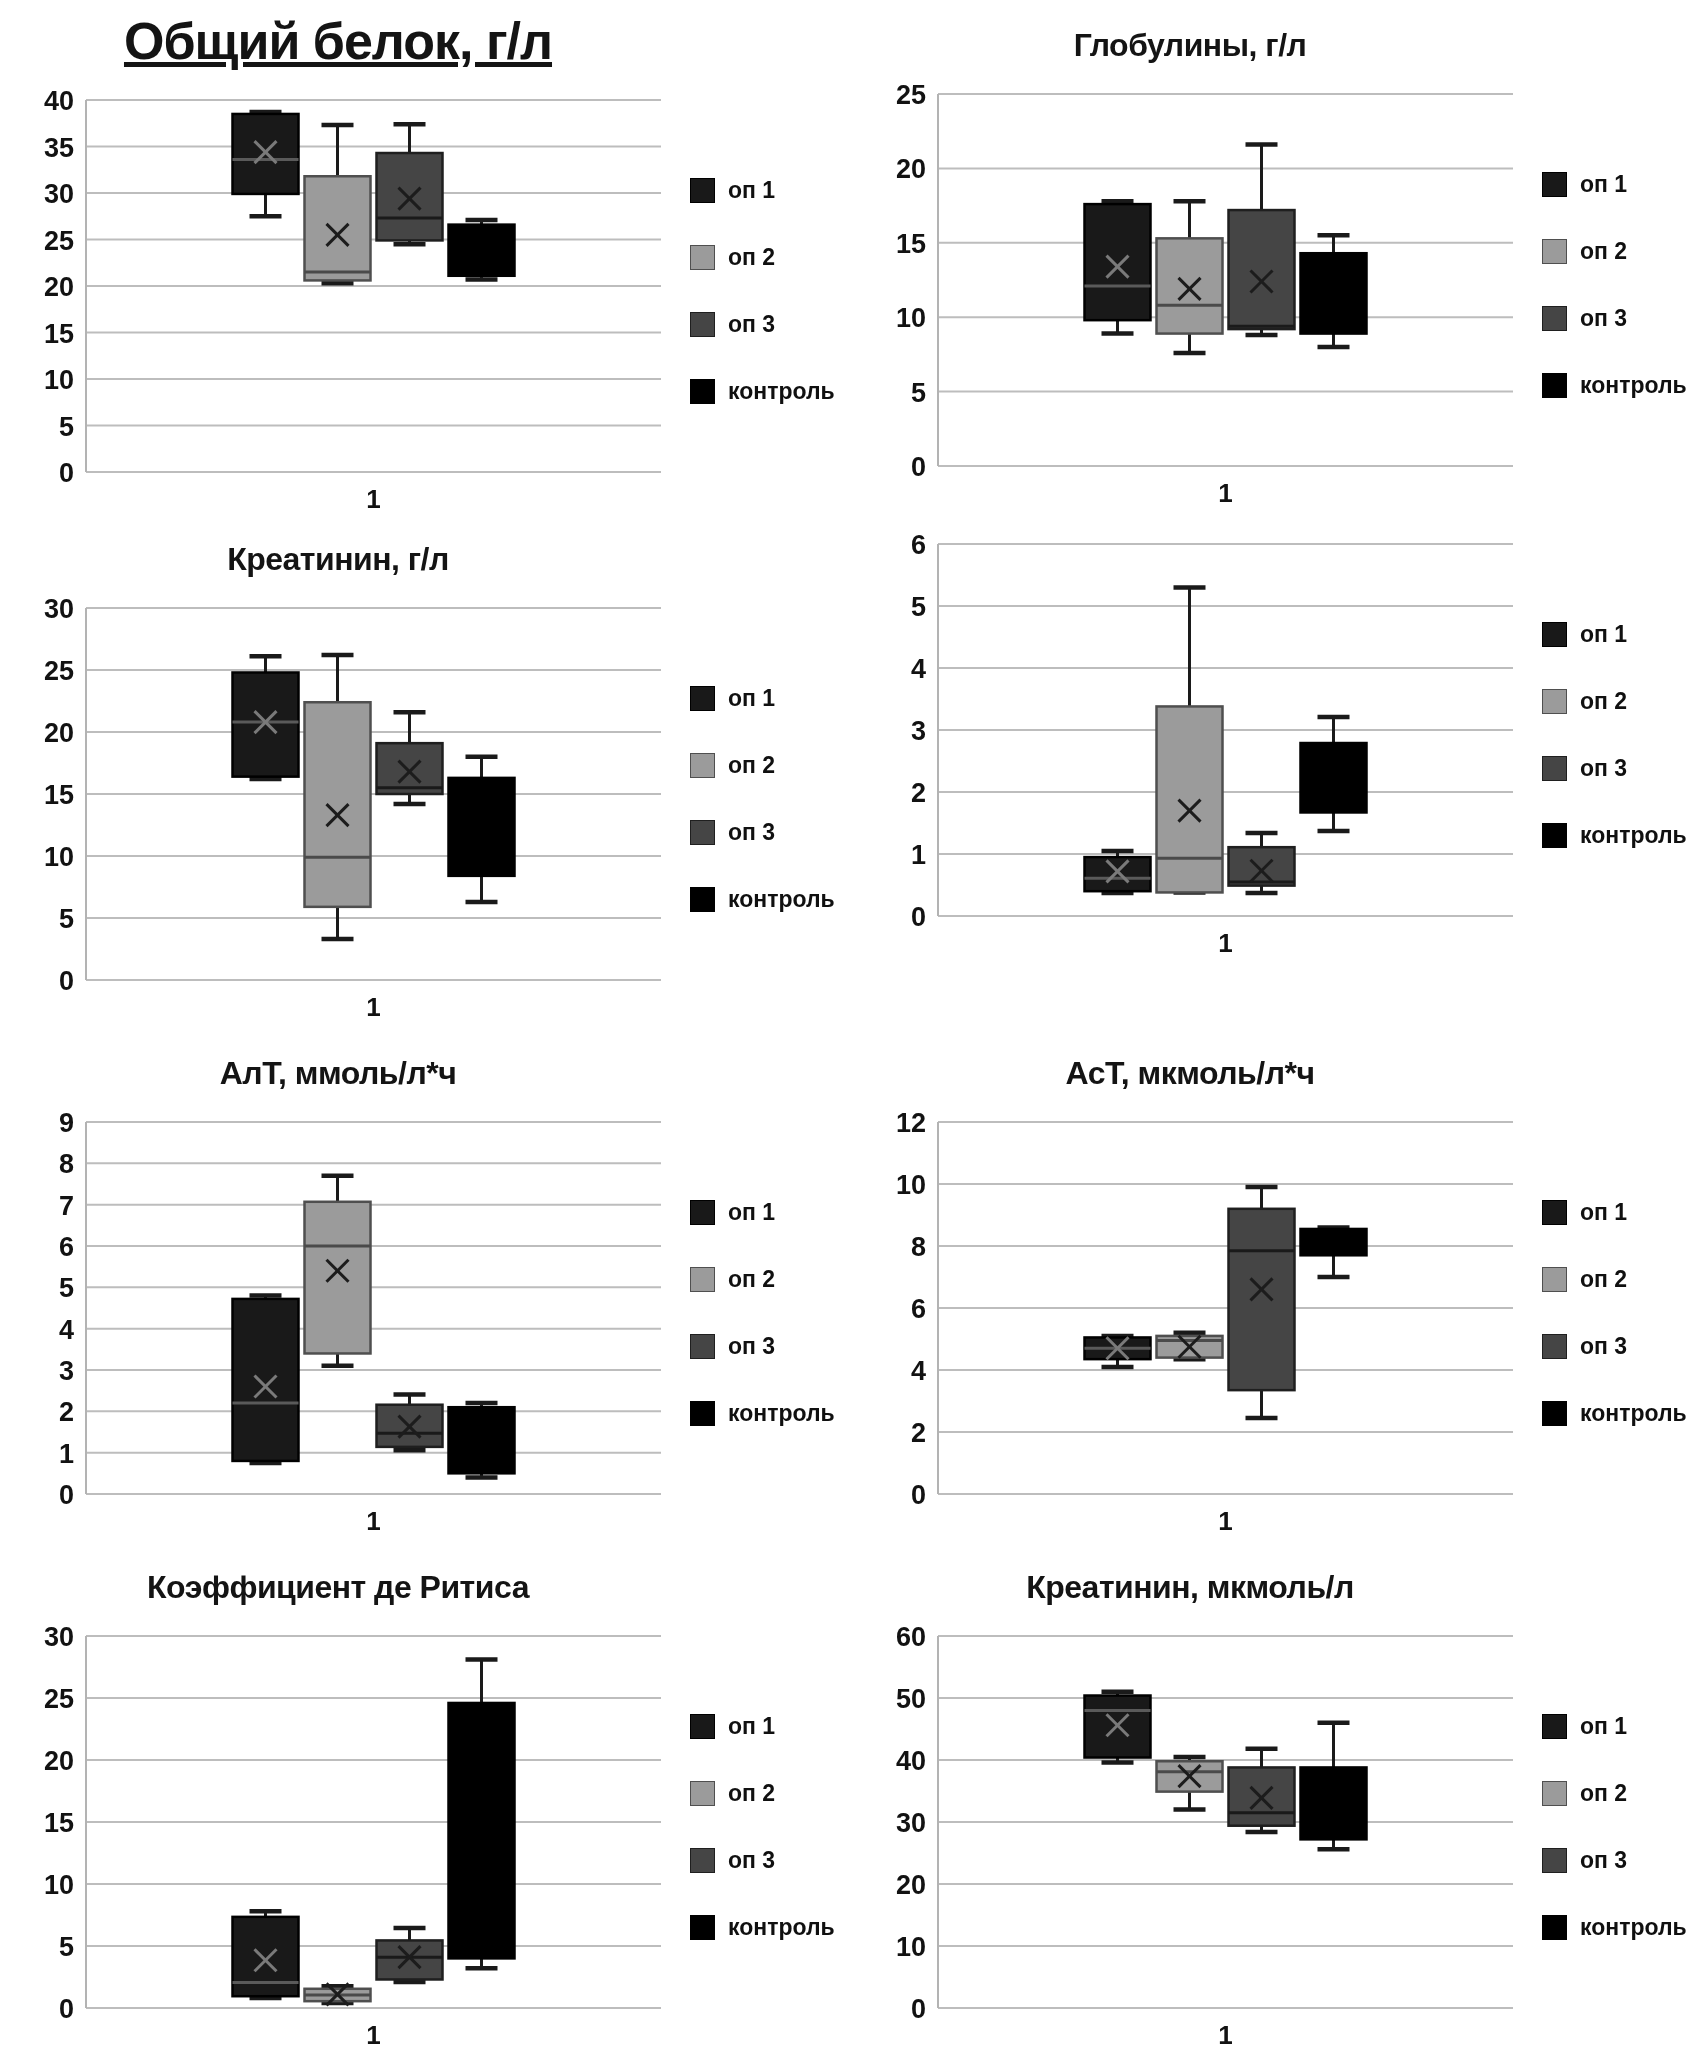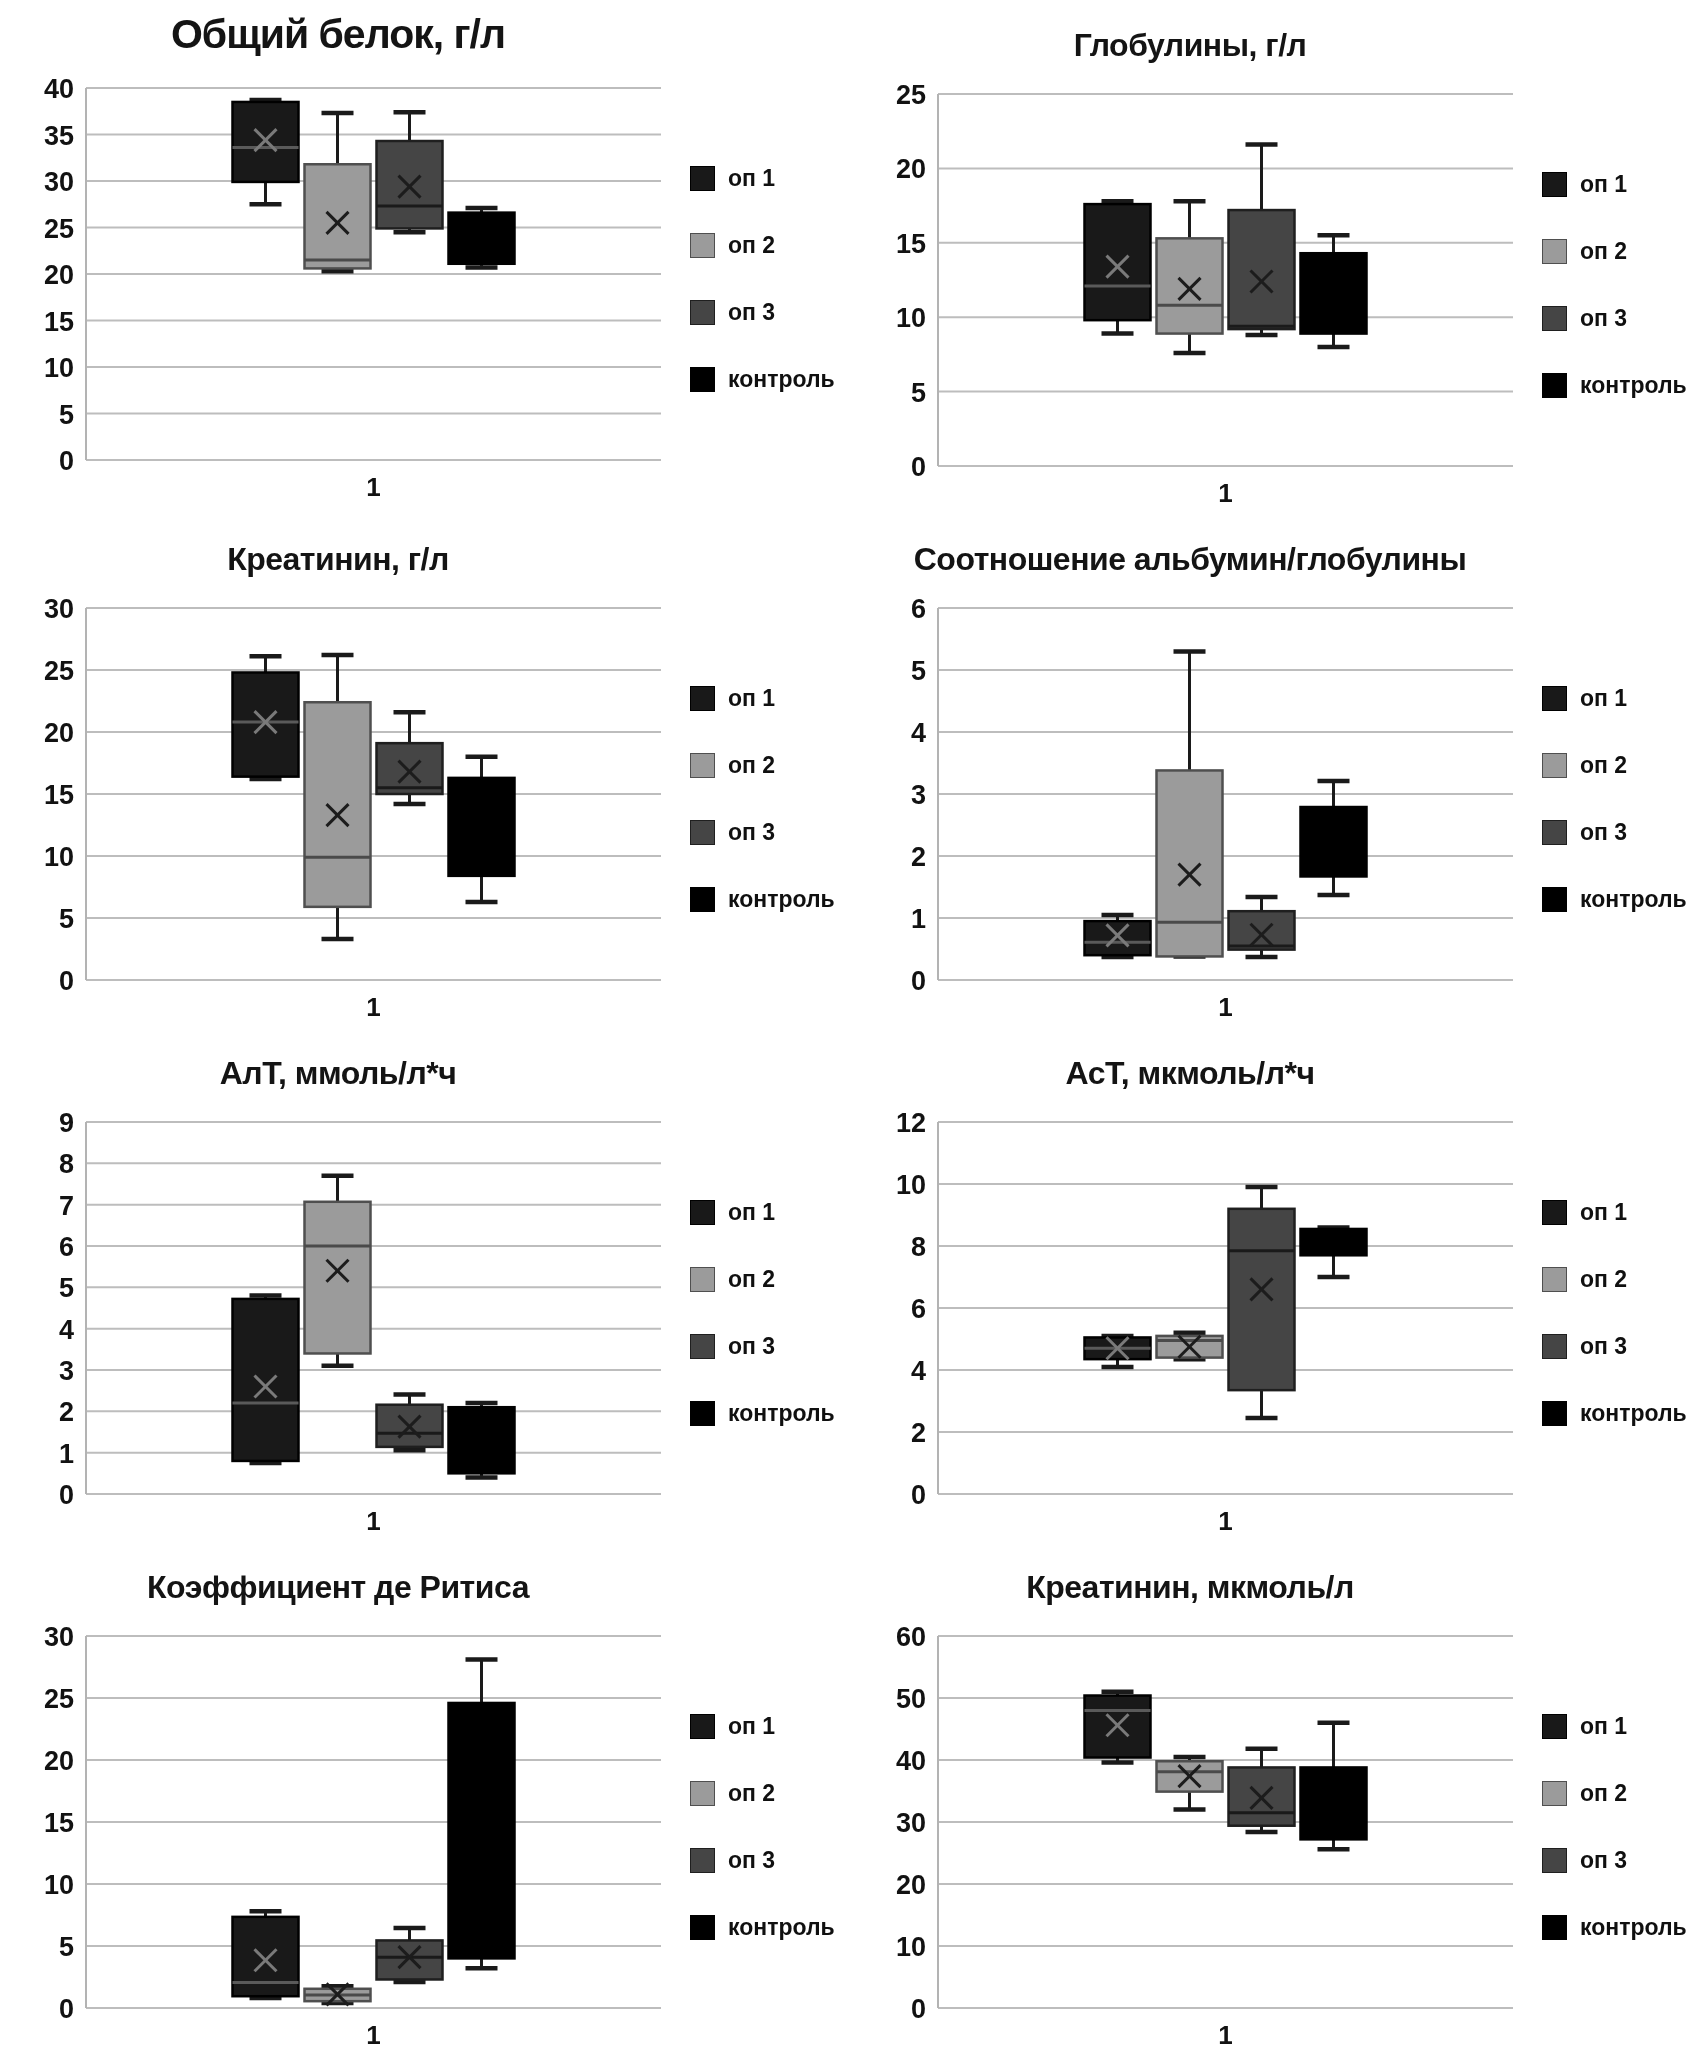--- a/index.html
+++ b/index.html
@@ -1,21 +1,21 @@
 <!DOCTYPE html>
 <html><head>
 <meta charset="utf-8">
 <style>
   html,body{margin:0;padding:0;background:#ffffff;}
   body{width:1704px;height:2057px;font-family:"Liberation Sans",sans-serif;overflow:hidden;}
   .grid{display:grid;grid-template-columns:852px 852px;grid-auto-rows:514px;}
   figure.chart{margin:0;overflow:visible;}
   .chart-title{font-weight:700;font-size:32px;color:#141414;text-align:center;width:664px;
                margin:28px 0 0 6px;line-height:1.12;letter-spacing:-0.5px;}
-  .chart[data-chart-index="0"] .chart-title{font-size:41px;margin-top:12px;letter-spacing:-1px;}
+  .chart[data-chart-index="0"] .chart-title{font-size:52px;margin-top:12px;letter-spacing:-1px;text-decoration:underline;}
   .chart-body{display:flex;align-items:center;margin-left:6px;}
   svg.plot{flex:0 0 auto;display:block;}
   .legend{display:flex;flex-direction:column;gap:40px;margin-left:14px;}
   .legend-item{display:flex;align-items:center;gap:13px;}
   .legend-swatch{width:25px;height:25px;border:1.5px solid #000;box-sizing:border-box;flex:none;}
   .legend-label{font-size:23px;font-weight:700;color:#101010;white-space:nowrap;}
   text.ytick{font-size:27px;font-weight:700;fill:#121212;}
   text.xtick{font-size:26px;font-weight:700;fill:#121212;}
 </style>
 </head>
@@ -252,21 +252,20 @@
             <span class="legend-label">оп 3</span>
           </div>
           <div class="legend-item">
             <span class="legend-swatch" style="background: rgb(0, 0, 0); border-color: rgb(0, 0, 0);"></span>
             <span class="legend-label">контроль</span>
           </div>
         </div>
     </div>
   </figure>
   <figure class="chart" data-chart-index="3">
-    <figcaption class="chart-title">Соотношение альбумин/глобулины</figcaption>
     <div class="chart-body">
       <svg class="plot" viewBox="0 0 670 442" width="670" height="442">
           <line x1="80" y1="402" x2="655" y2="402" stroke="#bdbdbd" stroke-width="2"></line>
           <text x="68" y="403" text-anchor="end" dominant-baseline="central" class="ytick">0</text>
           <line x1="80" y1="340" x2="655" y2="340" stroke="#bdbdbd" stroke-width="2"></line>
           <text x="68" y="341" text-anchor="end" dominant-baseline="central" class="ytick">1</text>
           <line x1="80" y1="278" x2="655" y2="278" stroke="#bdbdbd" stroke-width="2"></line>
           <text x="68" y="279" text-anchor="end" dominant-baseline="central" class="ytick">2</text>
           <line x1="80" y1="216" x2="655" y2="216" stroke="#bdbdbd" stroke-width="2"></line>
           <text x="68" y="217" text-anchor="end" dominant-baseline="central" class="ytick">3</text>

